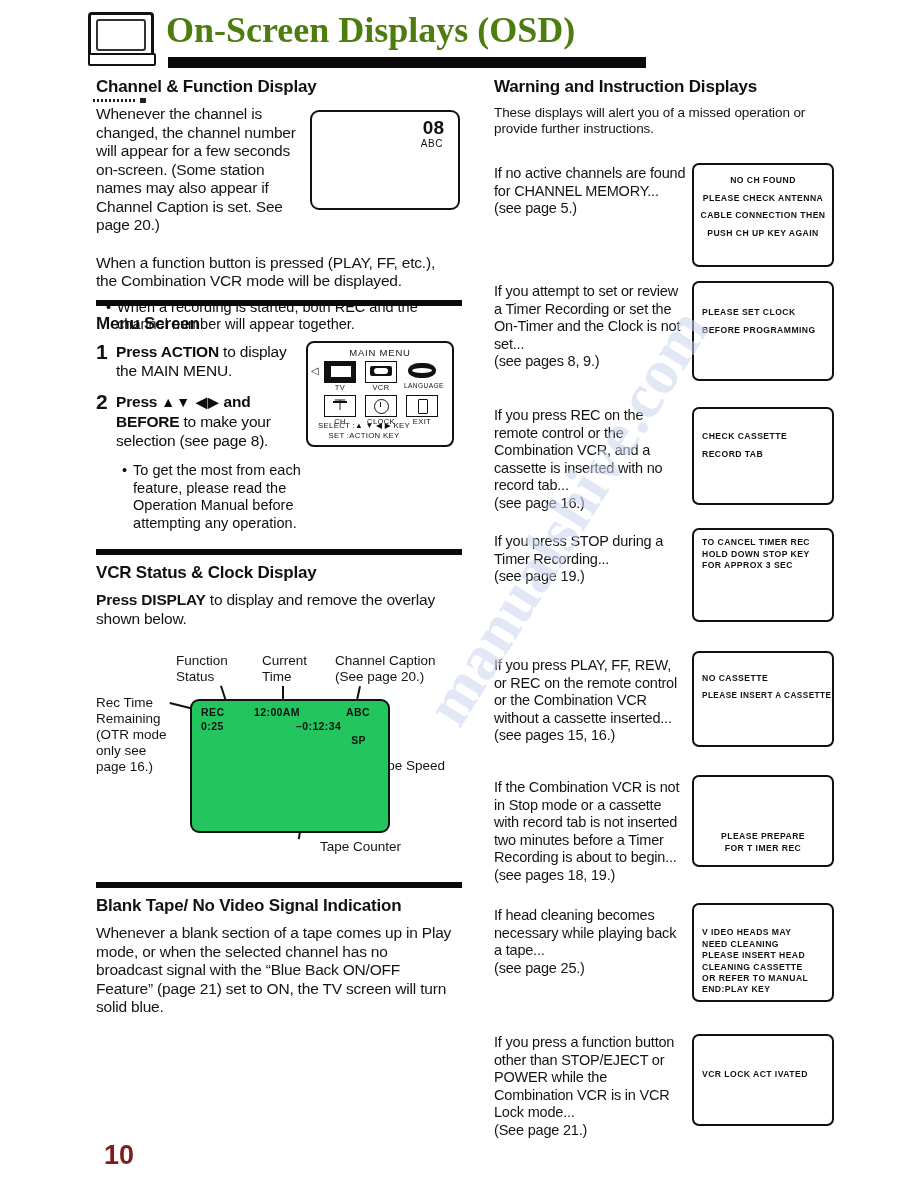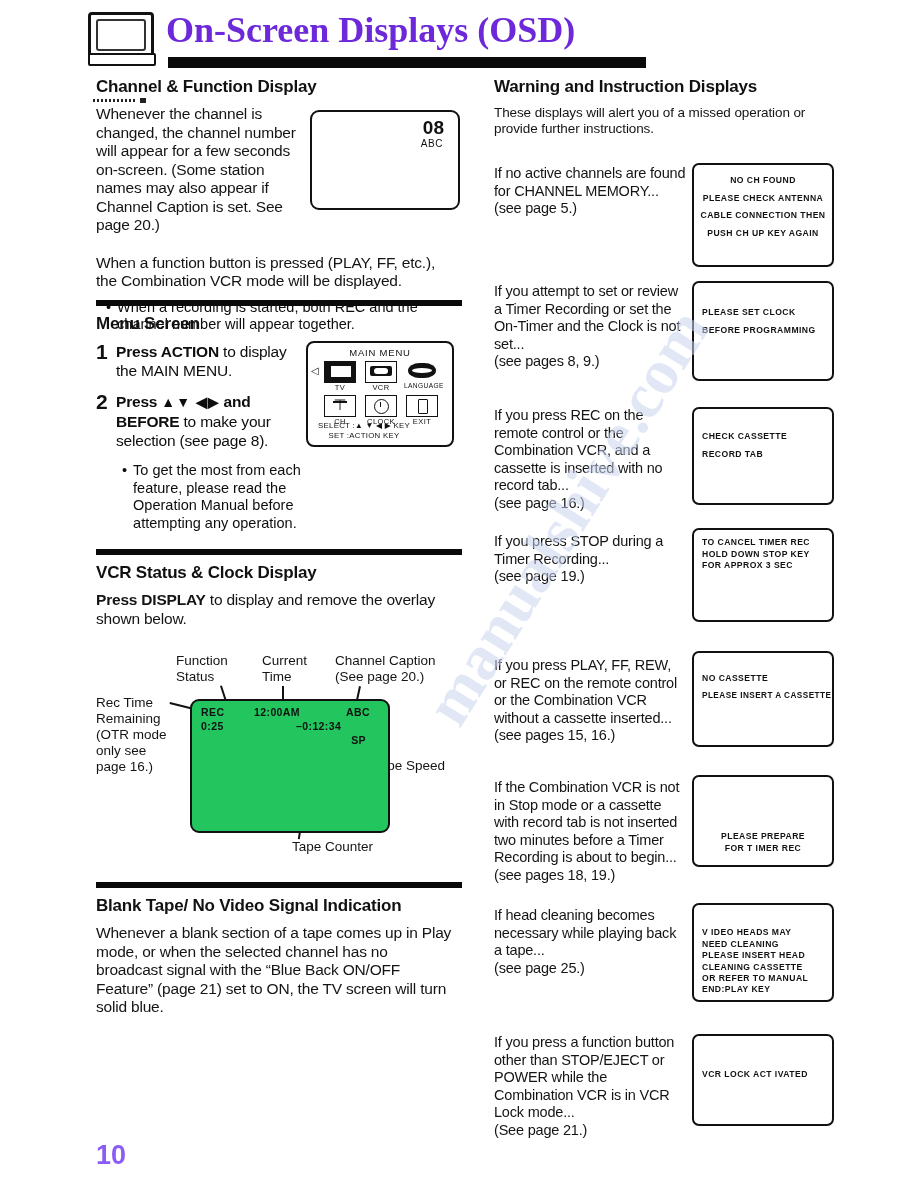--- a/index.html
+++ b/index.html
@@ -17,21 +17,21 @@
   .tv-logo .screen { position:absolute; left:5px; top:4px; width:46px; height:28px;
       border:2px solid #333; border-radius:3px; background:#fff; }
   .tv-logo .base { position:absolute; left:0px; top:41px; width:64px; height:9px;
       border:2px solid #111; border-radius:2px; background:#fff; }
   .tv-logo .grill { position:absolute; left:3px; top:44px; width:44px; height:3px;
       background:repeating-linear-gradient(90deg,#222 0 2px,#fff 2px 4px); }
   .tv-logo .knob { position:absolute; left:50px; top:43px; width:6px; height:5px; background:#222; }
   .header h1 {
     position:absolute; left:78px; top:0px; margin:0;
     font-family:"Liberation Serif", serif; font-weight:bold;
-    font-size:36px; letter-spacing:0px; line-height:44px; color:#6d28d9;
+    font-size:36px; letter-spacing:0px; line-height:44px; color:#4d7c0f;
     white-space:nowrap;
   }
   .header .rule { position:absolute; left:80px; top:49px; width:478px; height:11px; background:#0a0a0a; }
 
   
   .col-left  { position:absolute; left:96px;  top:76px; width:366px; }
   .col-right { position:absolute; left:494px; top:76px; width:340px; }
 
   .divider { height:6px; background:#0a0a0a; margin:0 0 7px 0; }
   .divider.wide { width:366px; }
@@ -130,21 +130,21 @@
   }
   .osd-line {
     font-size:8.6px; letter-spacing:0.45px; color:#111; white-space:nowrap; font-weight:bold;
   }
   .osd-inner { position:absolute; left:8px; right:4px; }
   .osd-inner.spaced .osd-line { margin-bottom:7.5px; }
   .osd-inner.tight .osd-line { margin-bottom:1.5px; }
   .osd-inner.center { text-align:center; left:0; right:0; }
 
   .pagenum {
-    position:absolute; left:96px; top:1140px; font-size:27px; font-weight:bold; color:#8b5cf6;
+    position:absolute; left:104px; top:1140px; font-size:27px; font-weight:bold; color:#7f1d1d;
   }
 
   .wm { position:absolute; pointer-events:none; color:#c9d4ee; font-family:"Liberation Serif", serif;
         font-size:64px; font-weight:bold; opacity:0.55; }
 </style>
 </head>
 <body>
 
 <div class="page">
 
@@ -256,21 +256,21 @@
       <div class="label-cb" style="left:166px; top:91px; white-space:pre-line;">Current
 Time</div>
       <div class="label-cb" style="left:239px; top:91px; white-space:pre-line;">Channel Caption
 (See page 20.)</div>
       <div class="label-cb" style="left:0px;   top:133px; white-space:pre-line;">Rec Time
 Remaining
 (OTR mode
 only see
 page 16.)</div>
       <div class="label-cb" style="left:277px; top:196px;">Tape Speed</div>
-      <div class="label-cb" style="left:196px; top:277px;">Tape Counter</div>
+      <div class="label-cb" style="left:224px; top:277px;">Tape Counter</div>
 
       <div class="leader" style="left:124px; top:124px; width:1.6px; height:20px; transform:rotate(-18deg);"></div>
       <div class="leader" style="left:186px; top:124px; width:1.6px; height:19px;"></div>
       <div class="leader" style="left:263px; top:124px; width:1.6px; height:22px; transform:rotate(12deg);"></div>
       <div class="leader" style="left:74px;  top:140px; width:26px; height:1.6px; transform:rotate(14deg);"></div>
       <div class="leader" style="left:258px; top:176px; width:1.6px; height:26px; transform:rotate(-40deg);"></div>
       <div class="leader" style="left:214px; top:200px; width:1.6px; height:78px; transform:rotate(9deg);"></div>
 
       <div class="osd-overlay">
         <div class="ov-txt" style="left:9px;  top:5px;">REC</div>

